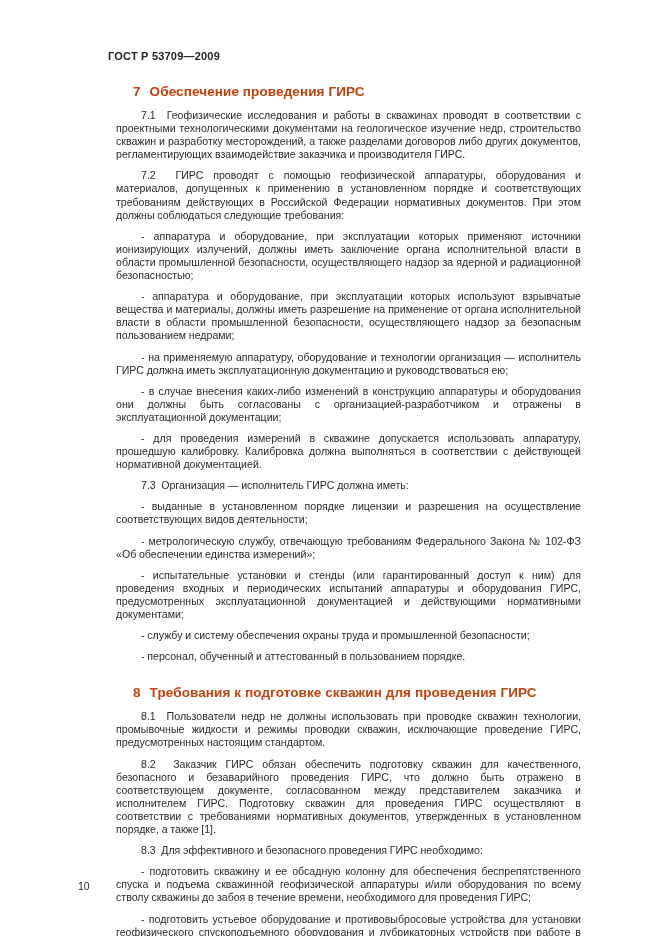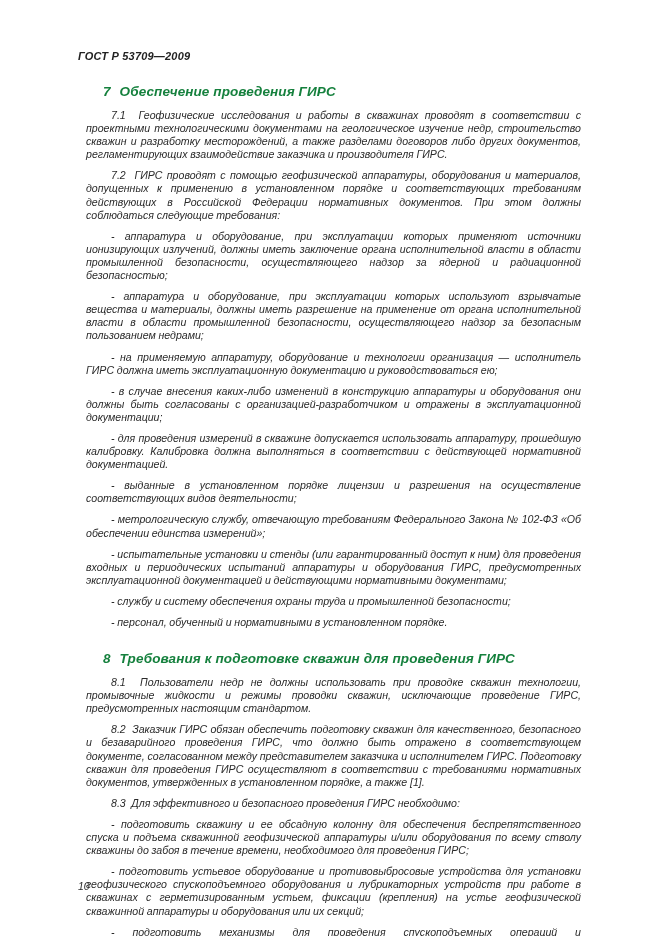--- a/index.html
+++ b/index.html
@@ -14,34 +14,33 @@
     font-family: "Liberation Sans", "DejaVu Sans", sans-serif;
     color: #262626;
     overflow: hidden;
   }
   .page {
     position: absolute;
     top: 0; left: 0;
     width: 661px;
     height: 760px;
     box-sizing: border-box;
-    padding: 50px 72px 0 78px;
-    font-style: italic;
+    padding: 50px 72px 0 108px;
   }
   .doc-header {
     font-size: 11px;
     font-weight: bold;
     letter-spacing: 0.2px;
     color: #222222;
     margin: 0 0 0 0;
   }
   .section-heading {
     font-size: 13.5px;
     font-weight: bold;
-    color: #15803d;
+    color: #c2410c;
     margin: 22px 0 10px 25px;
     letter-spacing: 0.1px;
   }
   .section-heading .sec-num {
     display: inline-block;
     margin-right: 9px;
   }
   .body-text p {
     font-size: 10.6px;
     line-height: 13.1px;
@@ -74,25 +73,26 @@
       <span class="sec-num">7</span><span>Обеспечение проведения ГИРС</span>
     </div>
     <div class="body-text">
       <p>7.1&nbsp; Геофизические исследования и работы в скважинах проводят в соответствии с проектными технологическими документами на геологическое изучение недр, строительство скважин и разработку месторождений, а также разделами договоров либо других документов, регламентирующих взаимодействие заказчика и производителя ГИРС.</p>
       <p>7.2&nbsp; ГИРС проводят с помощью геофизической аппаратуры, оборудования и материалов, допущенных к применению в установленном порядке и соответствующих требованиям действующих в Российской Федерации нормативных документов. При этом должны соблюдаться следующие требования:</p>
       <p>- аппаратура и оборудование, при эксплуатации которых применяют источники ионизирующих излучений, должны иметь заключение органа исполнительной власти в области промышленной безопасности, осуществляющего надзор за ядерной и радиационной безопасностью;</p>
       <p>- аппаратура и оборудование, при эксплуатации которых используют взрывчатые вещества и материалы, должны иметь разрешение на применение от органа исполнительной власти в области промышленной безопасности, осуществляющего надзор за безопасным пользованием недрами;</p>
       <p>- на применяемую аппаратуру, оборудование и технологии организация — исполнитель ГИРС должна иметь эксплуатационную документацию и руководствоваться ею;</p>
       <p>- в случае внесения каких-либо изменений в конструкцию аппаратуры и оборудования они должны быть согласованы с организацией-разработчиком и отражены в эксплуатационной документации;</p>
       <p>- для проведения измерений в скважине допускается использовать аппаратуру, прошедшую калибровку. Калибровка должна выполняться в соответствии с действующей нормативной документацией.</p>
+      <p>7.3&nbsp; Организация — исполнитель ГИРС должна иметь:</p>
       <p>- выданные в установленном порядке лицензии и разрешения на осуществление соответствующих видов деятельности;</p>
       <p>- метрологическую службу, отвечающую требованиям Федерального Закона № 102-ФЗ «Об обеспечении единства измерений»;</p>
       <p>- испытательные установки и стенды (или гарантированный доступ к ним) для проведения входных и периодических испытаний аппаратуры и оборудования ГИРС, предусмотренных эксплуатационной документацией и действующими нормативными документами;</p>
       <p>- службу и систему обеспечения охраны труда и промышленной безопасности;</p>
-      <p>- персонал, обученный и нормативными в установленном порядке.</p>
+      <p>- персонал, обученный и аттестованный в пользованием порядке.</p>
     </div>
   </div>
 
   <div class="section-block">
     <div class="section-heading">
       <span class="sec-num">8</span><span>Требования к подготовке скважин для проведения ГИРС</span>
     </div>
     <div class="body-text">
       <p>8.1&nbsp; Пользователи недр не должны использовать при проводке скважин технологии, промывочные жидкости и режимы проводки скважин, исключающие проведение ГИРС, предусмотренных настоящим стандартом.</p>
       <p>8.2&nbsp; Заказчик ГИРС обязан обеспечить подготовку скважин для качественного, безопасного и безаварийного проведения ГИРС, что должно быть отражено в соответствующем документе, согласованном между представителем заказчика и исполнителем ГИРС. Подготовку скважин для проведения ГИРС осуществляют в соответствии с требованиями нормативных документов, утвержденных в установленном порядке, а также [1].</p>

